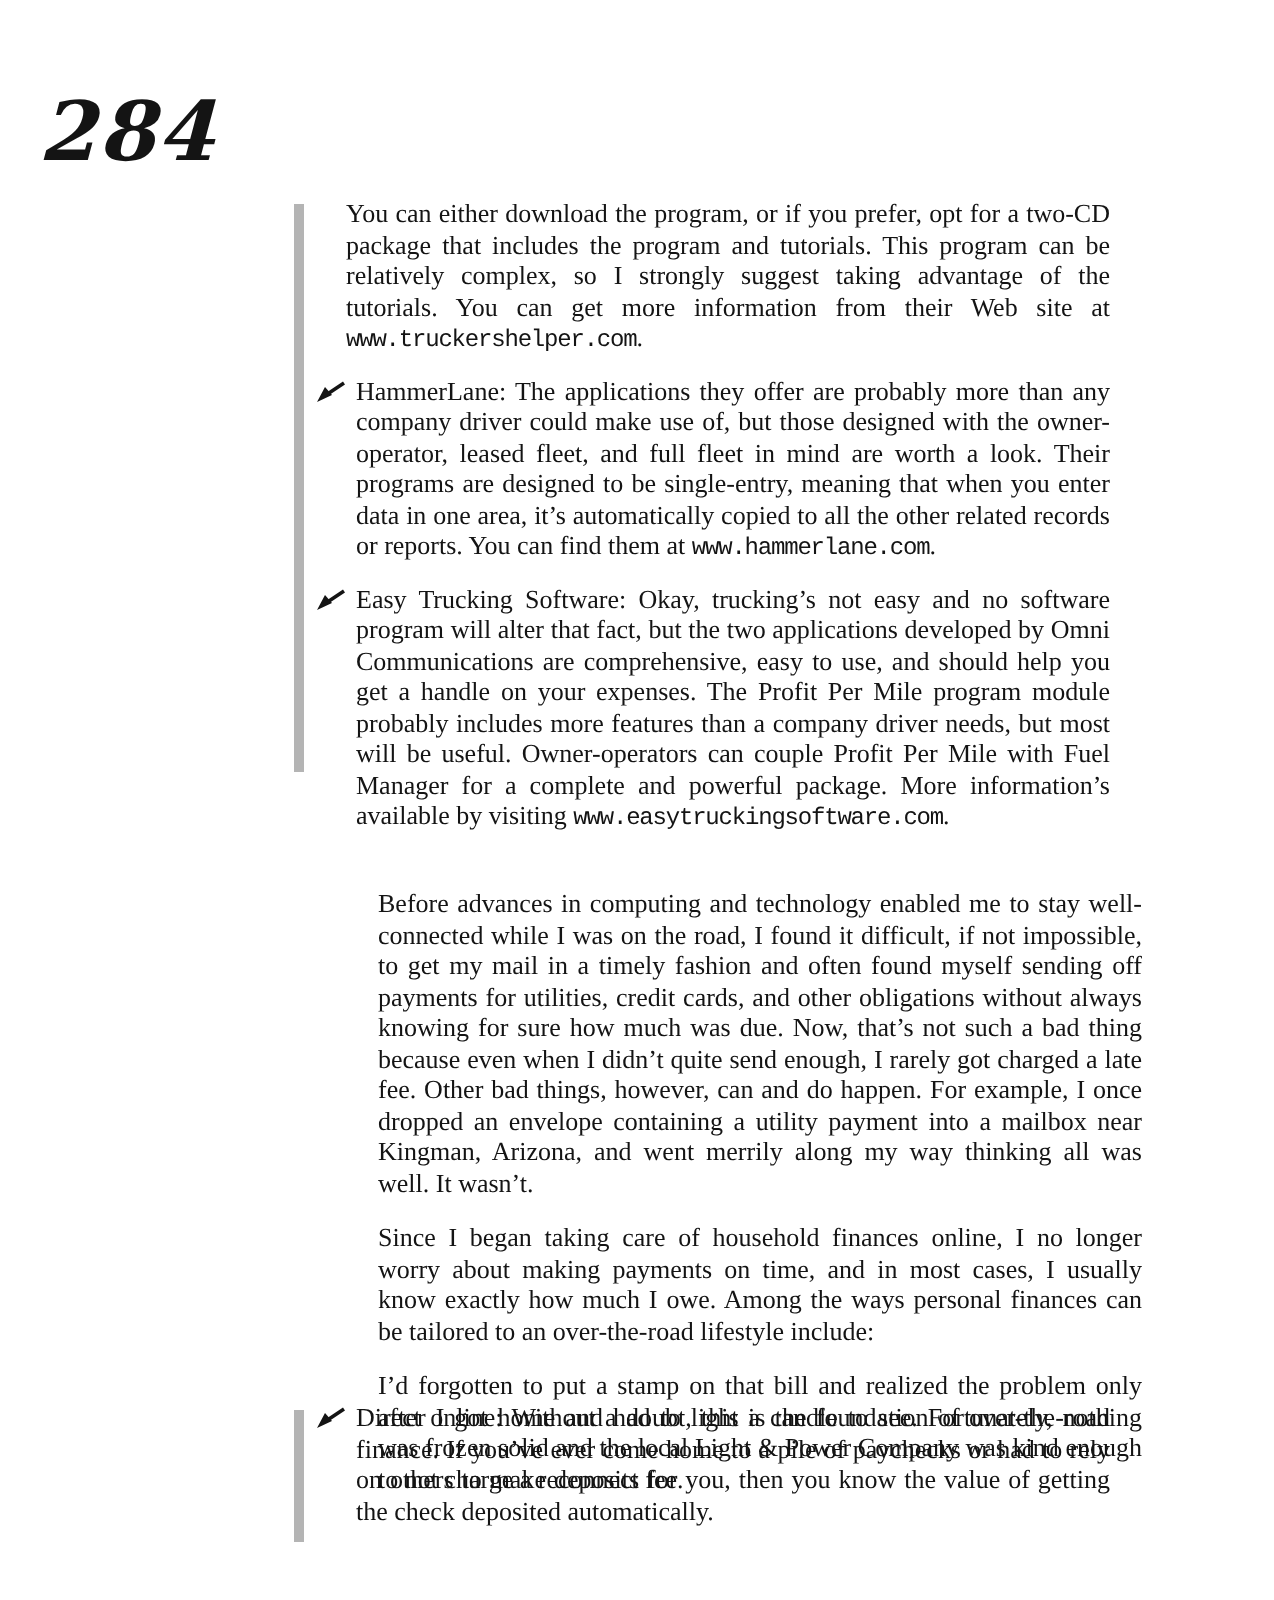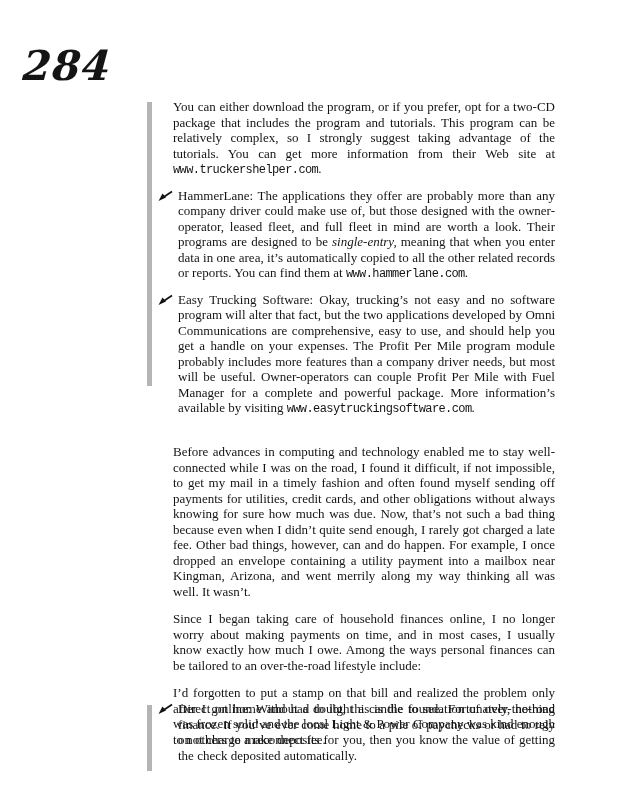--- a/index.html
+++ b/index.html
@@ -37,23 +37,24 @@
   .head-rule {
     flex:1; margin-left:7px; margin-bottom:3px;
     border-bottom:1.8px solid #000;
     min-width:40px;
   }
 
   
   .bodytext {
     font-size:13px; line-height:15.5px;
     text-align:justify;
+    margin-left:16px;
   }
   .run-bold { font-weight:normal; }
-  .run-italic { font-style:italic; }
+  .run-italic { }
   .run-mono {
     font-family:"Liberation Mono", monospace;
     font-size:12px; letter-spacing:-0.6px;
   }
 
   .block-1 { position:absolute; left:147px; top:99px; width:410px; }
   .block-3 { position:absolute; left:147px; top:701px; width:410px; }
   .side-rule {
     position:absolute; left:0; width:5px;
     background:#b4b4b4;

